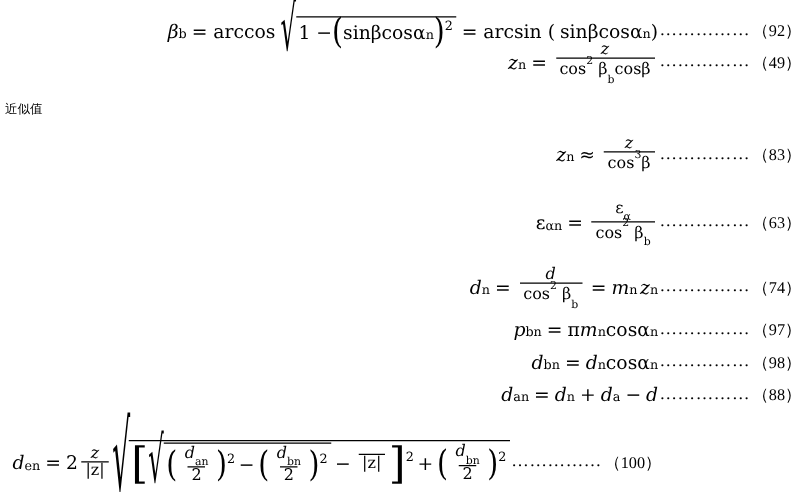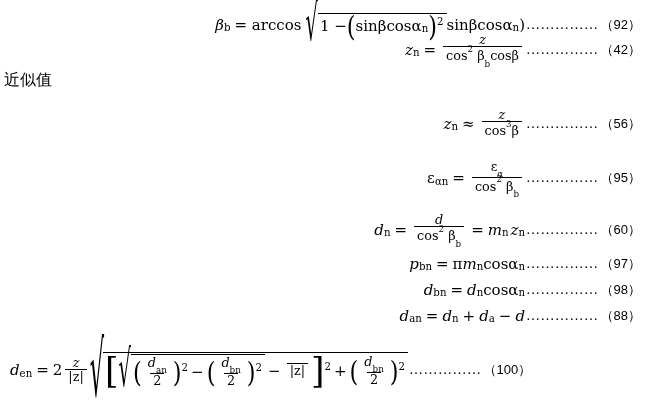--- a/index.html
+++ b/index.html
@@ -27,23 +27,23 @@
     white-space: nowrap;
     font-size: 15px;
   }
   .eq-row.right {
     right: 8px;
     justify-content: flex-end;
   }
   .label-cn {
     position: absolute;
     left: 4px;
-    top: 70px;
+    top: 80px;
     font-family: "DejaVu Sans", sans-serif;
-    font-size: 16px;
+    font-size: 10px;
   }
   .math {
     font-family: "DejaVu Serif", serif;
     font-size: 15px;
     display: inline-flex;
     align-items: center;
   }
   .var { font-style: italic; }
   .sub {
     font-size: 0.68em;
@@ -103,21 +103,21 @@
     font-size: 1.5em;
     transform: scaleY(3.4) translateY(-0.3px);
   }
   .dots {
     letter-spacing: 0.5px;
     font-family: "Liberation Serif", serif;
     font-size: 14px;
     margin: 0 1px;
   }
   .eqnum {
-    font-family: Liberation Sans, sans-serif;
+    font-family: Liberation Serif, serif;
     font-size: 13px;
     margin-left: 1px;
   }
   .big-paren {
     display: inline-flex;
     align-items: center;
     font-size: 1.5em;
     line-height: 1;
     transform: scaleY(1.25);
   }
@@ -142,89 +142,90 @@
         <span class="glyph">√</span>
         <span class="body">
           <span>1 −</span>
           <span class="big-paren">(</span>
             <span>sinβcosα</span>
             <span class="sub">n</span>
             <span class="big-paren">)</span>
             <span class="sup">2</span>
         </span>
       </span>
+      <span style="margin:0 4px;">= arcsin (</span>
         <span>sinβcosα</span>
         <span class="sub">n</span>
         <span>)</span>
     </span>
     <span class="dots">……………</span>
     <span class="eqnum">（92）</span>
   </div>
 
   <div class="eq-row right" style="top: 33px;">
     <span class="math">
       <span class="var">z</span>
         <span class="sub">n</span>
       <span style="margin:0 4px;">=</span>
       <span class="frac">
         <span class="num var">z</span>
         <span class="den"><span>cos</span><span class="sup">2</span> <span>β</span><span class="sub">b</span><span>cosβ</span></span>
       </span>
     </span>
     <span class="dots">……………</span>
-    <span class="eqnum">（42）</span>
+    <span class="eqnum">（49）</span>
   </div>
 
   <div class="label-cn">近似值</div>
 
   <div class="eq-row right" style="top: 108px;">
     <span class="math">
       <span class="var">z</span>
         <span class="sub">n</span>
       <span style="margin:0 4px;">≈</span>
       <span class="frac">
         <span class="num var">z</span>
         <span class="den"><span>cos</span><span class="sup">3</span><span>β</span></span>
       </span>
     </span>
     <span class="dots">……………</span>
-    <span class="eqnum">（56）</span>
+    <span class="eqnum">（83）</span>
   </div>
 
   <div class="eq-row right" style="top: 160px;">
     <span class="math">
       <span>ε</span>
         <span class="sub">αn</span>
       <span style="margin:0 4px;">=</span>
       <span class="frac">
         <span class="num"><span>ε</span><span class="sub">α</span></span>
         <span class="den"><span>cos</span><span class="sup">2</span> <span>β</span><span class="sub">b</span></span>
       </span>
     </span>
     <span class="dots">……………</span>
-    <span class="eqnum">（95）</span>
+    <span class="eqnum">（63）</span>
   </div>
 
   <div class="eq-row right" style="top: 213px;">
     <span class="math">
       <span class="var">d</span>
         <span class="sub">n</span>
       <span style="margin:0 4px;">=</span>
       <span class="frac">
         <span class="num var">d</span>
         <span class="den"><span>cos</span><span class="sup">2</span> <span>β</span><span class="sub">b</span></span>
       </span>
       <span style="margin:0 4px;">=</span>
       <span class="var">m</span>
         <span class="sub">n</span>
         <span class="var" style="margin-left:2px;">z</span>
         <span class="sub">n</span>
     </span>
     <span class="dots">……………</span>
-    <span class="eqnum">（60）</span>
+    <span class="eqnum">（74）</span>
   </div>
 
   <div class="eq-row right" style="top: 255px;">
     <span class="math">
       <span class="var">p</span>
         <span class="sub">bn</span>
       <span style="margin:0 4px;">=</span>
       <span>π</span>
         <span class="var">m</span>
         <span class="sub">n</span>

